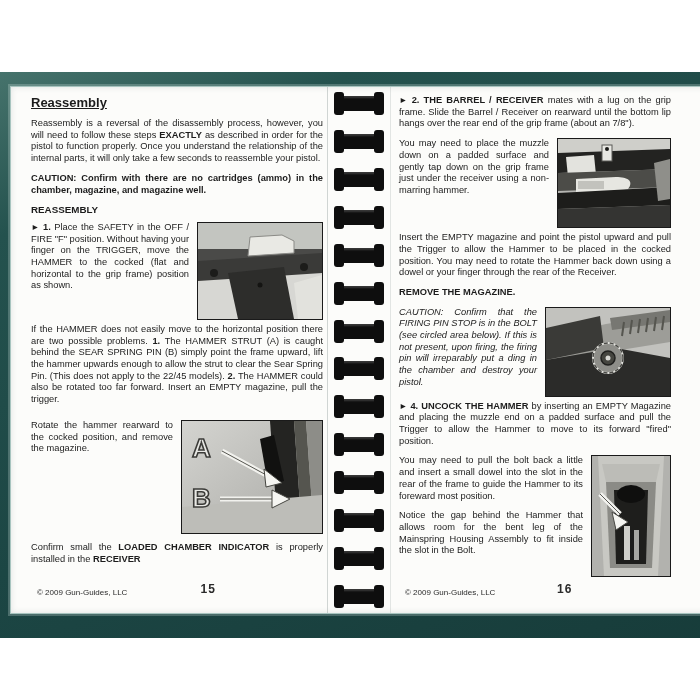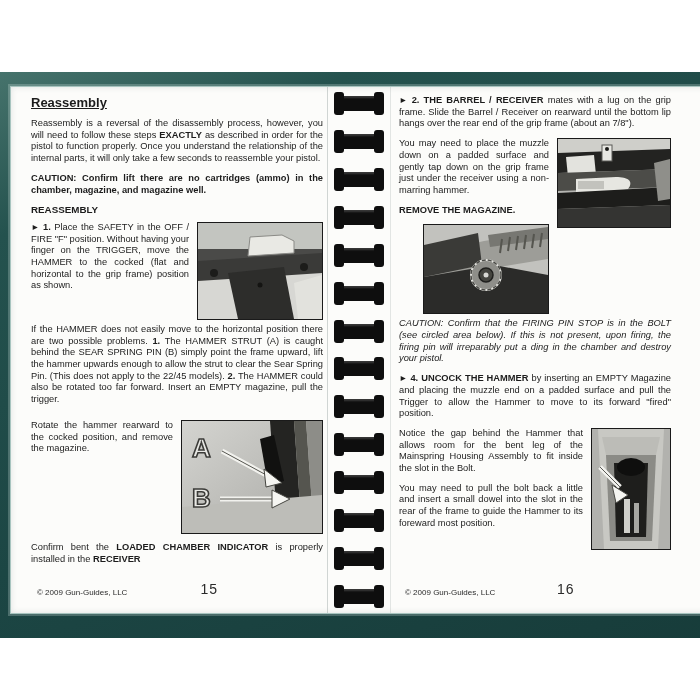--- a/index.html
+++ b/index.html
@@ -21,36 +21,36 @@
   .photo{float:right;border:1.5px solid #1a1a1a;background:#c9c9c6;margin:0 0 4px 8px;display:block;}
   .clear{clear:both;}
   .binding{position:absolute;left:316px;top:0;bottom:0;width:62px;
     border-left:1px solid rgba(110,125,122,.30);border-right:1px solid rgba(110,125,122,.18);}
   .rings{display:flex;flex-direction:column;justify-content:space-between;height:calc(100% - 18px);padding:9px 0;}
   .ring{position:relative;width:44px;height:15px;background:#0e0e0e;border-radius:2px;margin:0 auto;
     box-shadow:inset 0 2px 2px rgba(255,255,255,.18);}
   .ring::before,.ring::after{content:"";position:absolute;top:-4px;width:10px;height:23px;background:#0e0e0e;border-radius:3px;}
   .ring::before{left:-3px;} .ring::after{right:-3px;}
   .footer{position:absolute;bottom:4px;left:6px;right:4px;height:16px;font-size:8px;color:#2a2a2a;}
-  .footer .pageno{position:absolute;left:58%;top:-3px;font-size:14px;font-weight:normal;letter-spacing:1px;}
+  .footer .pageno{position:absolute;left:58%;top:-3px;font-size:12px;font-weight:bold;letter-spacing:1px;}
 </style>
 </head>
 <body>
 
 <div class="stage">
   <div class="frame">
     <div class="paper">
 
       <div class="page page-left">
         <h1 class="title">Reassembly</h1>
 
         <p><span>Reassembly is a reversal of the disassembly process, however, you will need to follow these steps </span><span class="bold">EXACTLY</span><span> as described in order for the pistol to function properly. Once you understand the relationship of the internal parts, it will only take a few seconds to reassemble your pistol.</span></p>
 
 
-        <p><span class="bold">CAUTION:</span><span class="bold">  Confirm lift there are no cartridges (ammo) in the chamber, magazine, and magazine well.</span></p>
+        <p><span class="bold">CAUTION:</span><span class="bold">  Confirm with there are no cartridges (ammo) in the chamber, magazine, and magazine well.</span></p>
 
         <div class="sect">REASSEMBLY</div>
 
         <div>
           <svg class="photo" width="124" height="96" viewBox="0 0 124 96">
             <rect x="0" y="0" width="124" height="96" fill="#d7d7d3"></rect>
             <rect x="0" y="0" width="124" height="26" fill="#c3c5c0"></rect>
             <rect x="0" y="26" width="124" height="12" fill="#4a4a48"></rect>
             <path d="M0,38 L124,30 L124,50 L0,58 Z" fill="#3a3a38"></path>
             <path d="M52,14 L84,12 L96,18 L96,30 L50,33 Z" fill="#e9e9e4" stroke="#8a8a86" stroke-width="1"></path>
@@ -88,21 +88,21 @@
             <text x="10" y="86" font-size="26" font-weight="bold" fill="#e8e8e4" stroke="#3b3b38" stroke-width="1.6" font-family="Liberation Sans, sans-serif">B</text>
             <g>
               <line x1="38" y1="78" x2="94" y2="78" stroke="#f2f2ee" stroke-width="5"></line>
               <line x1="38" y1="78" x2="94" y2="78" stroke="#55554f" stroke-width="1"></line>
               <polygon points="108,78 90,69 90,87" fill="#f5f5f1" stroke="#44443f" stroke-width="1"></polygon>
             </g>
           </svg>
           <p style="margin-top:14px">Rotate the hammer rearward to the cocked position, and remove the magazine.</p>
         </div>
 
-        <p class="clear" style="padding-top:4px"><span>Confirm bent the </span><span class="bold">LOADED CHAMBER INDICATOR</span><span> is properly installed in the </span><span class="bold">RECEIVER</span></p>
+        <p class="clear" style="padding-top:4px"><span>Confirm small the </span><span class="bold">LOADED CHAMBER INDICATOR</span><span> is properly installed in the </span><span class="bold">RECEIVER</span></p>
 
         <div class="footer">
           <span>©  2009  Gun-Guides, LLC</span>
           <span class="pageno">15</span>
         </div>
       </div>
 
       <div class="binding">
         <div class="rings">
           <div class="ring"></div>
@@ -136,20 +136,21 @@
             <path d="M0,34 L112,30 L112,48 L0,52 Z" fill="#4c4c48"></path>
             <path d="M18,40 L58,38 C70,38 76,42 70,50 L54,54 L18,54 Z" fill="#e6e6e1"></path>
             <rect x="20" y="42" width="26" height="8" fill="#c2c2bd"></rect>
             <path d="M0,54 L112,48 L112,66 L0,70 Z" fill="#1d1d1b"></path>
             <path d="M0,70 L112,66 L112,88 L0,88 Z" fill="#343432"></path>
             <path d="M96,24 L112,20 L112,60 L100,62 Z" fill="#8f8f8a"></path>
           </svg>
           <p>You may need to place the muzzle down on a padded surface and gently tap down on the grip frame just under the receiver using a non-marring hammer.</p>
         </div>
 
+        <p class="clear">Insert the EMPTY magazine and point the pistol upward and pull the Trigger to allow the Hammer to be placed in the cocked position.  You may need to rotate the Hammer back down using a dowel or your finger through the rear of the Receiver.</p>
 
         <p class="bold">REMOVE THE MAGAZINE.</p>
 
 
         <div>
           <svg class="photo" width="124" height="88" viewBox="0 0 124 88">
             <rect x="0" y="0" width="124" height="88" fill="#c2c2be"></rect>
             <path d="M0,30 L60,16 L124,6 L124,34 L62,44 L0,58 Z" fill="#9d9d98"></path>
             <path d="M64,10 L124,2 L124,14 L66,22 Z" fill="#777772"></path>
             <g stroke="#55554f" stroke-width="2">
@@ -183,22 +184,22 @@
             <ellipse cx="39" cy="38" rx="14" ry="9" fill="#0f0f0e"></ellipse>
             <rect x="32" y="70" width="6" height="34" fill="#d0d0cb"></rect>
             <rect x="42" y="74" width="5" height="30" fill="#a8a8a3"></rect>
             <path d="M10,8 L68,8 L64,26 L14,26 Z" fill="#bcbcb7"></path>
             <g>
               <line x1="8" y1="38" x2="28" y2="58" stroke="#f2f2ee" stroke-width="5"></line>
               <line x1="8" y1="38" x2="28" y2="58" stroke="#5a5a55" stroke-width="1"></line>
               <polygon points="36,66 20,56 24,74" fill="#f5f5f1" stroke="#4a4a45" stroke-width="1"></polygon>
             </g>
           </svg>
+          <p>You may need to pull the bolt back a little and insert a small dowel into the slot in the rear of the frame to guide the Hammer to its foreward most position.</p>
           <p>Notice the gap behind the Hammer that allows room for the bent leg of the  Mainspring Housing Assembly to fit inside the slot in the Bolt.</p>
-          <p>You may need to pull the bolt back a little and insert a small dowel into the slot in the rear of the frame to guide the Hammer to its foreward most position.</p>
         </div>
 
         <div class="footer clear">
           <span>©  2009  Gun-Guides, LLC</span>
           <span class="pageno">16</span>
         </div>
       </div>
 
     </div>
   </div>

